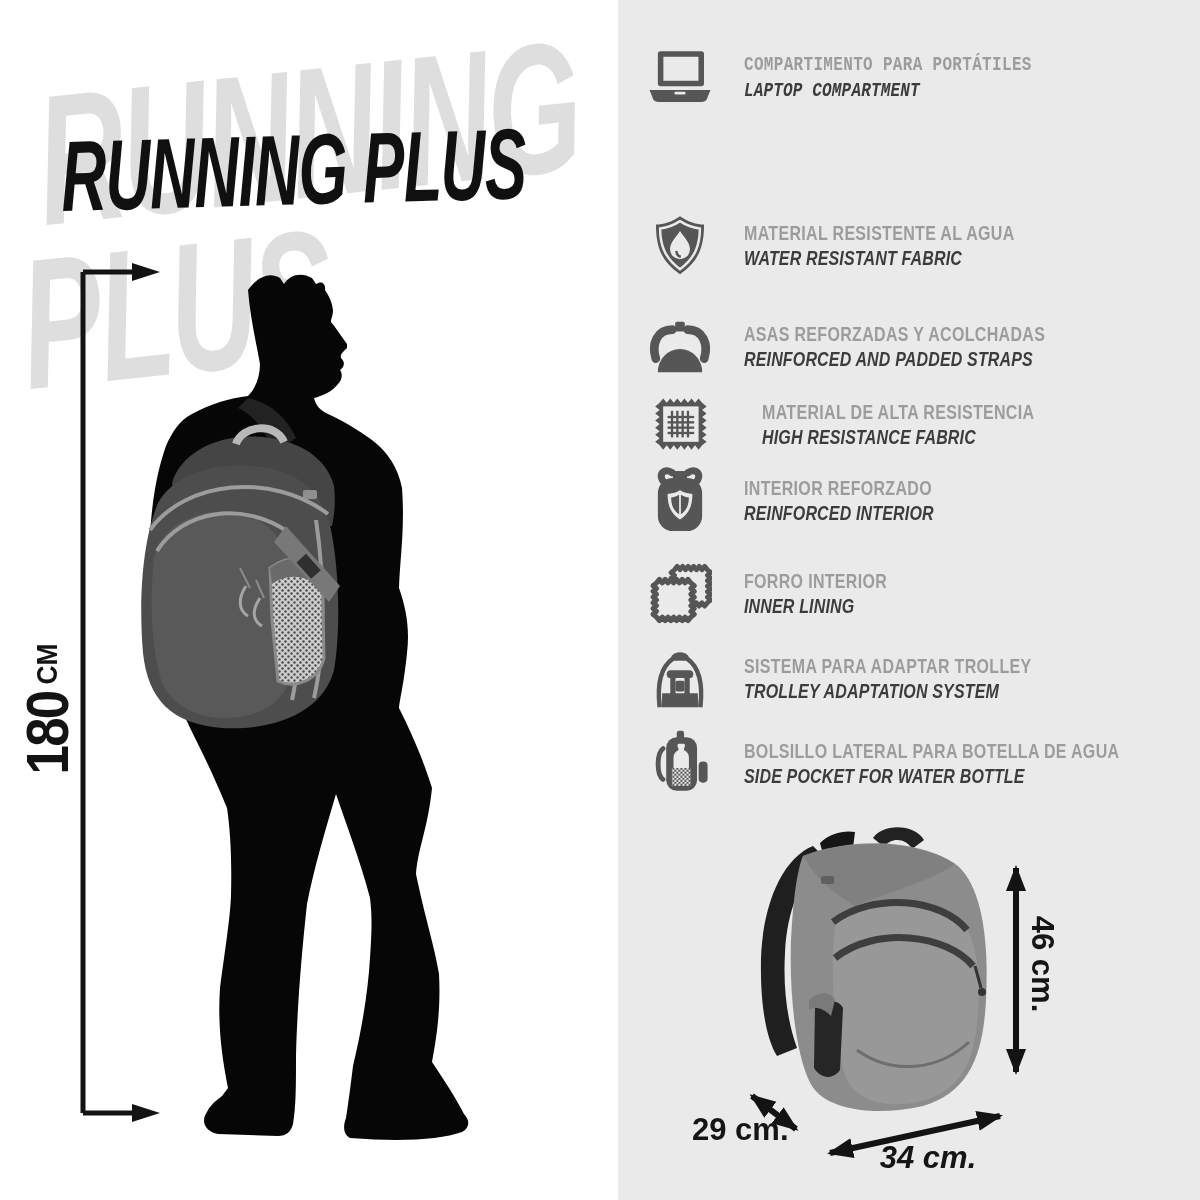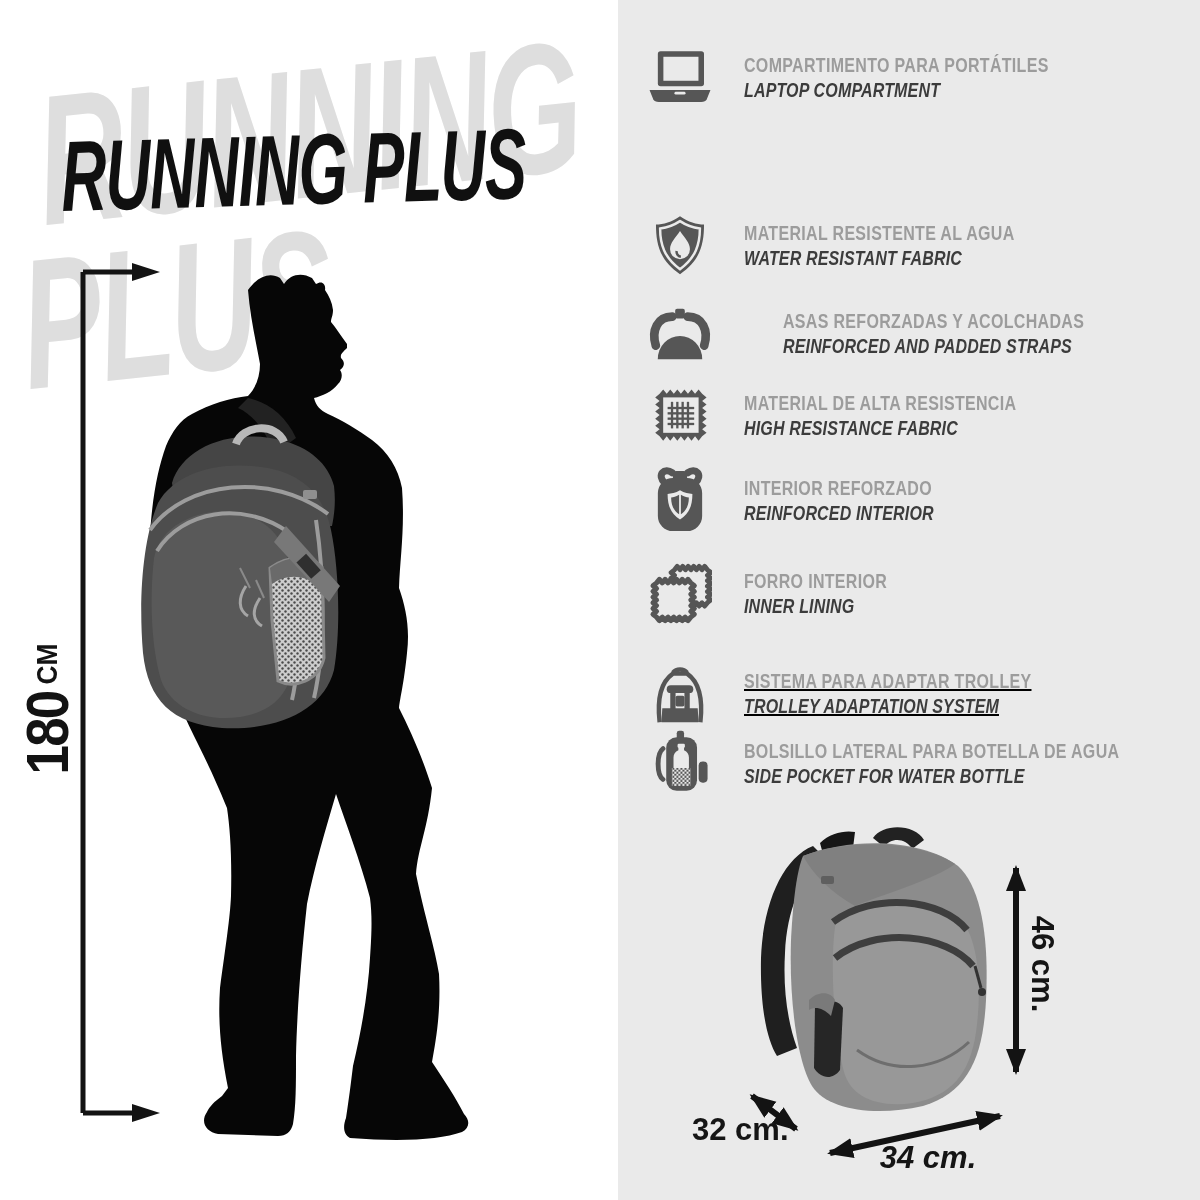--- a/index.html
+++ b/index.html
@@ -152,21 +152,21 @@
       <g stroke="#8a8a8a" stroke-width="2">
         <line x1="130" y1="300" x2="140" y2="320"></line>
         <line x1="146" y1="312" x2="154" y2="330"></line>
       </g>
     </g>
   </svg>
 </div>
 
 <div class="right-panel">
 
-  <div class="feature-row" style="top:32px;">
+  <div class="feature-row" style="top:32px;font-family:Liberation Mono, monospace;">
     <div class="feature-icon">
       <svg width="72" height="62" viewBox="0 0 78 62">
         <rect x="15" y="2" width="50" height="38" rx="3" fill="#565656"></rect>
         <rect x="21" y="8" width="38" height="26" fill="#eaeaea"></rect>
         <path d="M6,44 L72,44 L68,54 C67,56 65,57 62,57 L16,57 C13,57 11,56 10,54 Z" fill="#565656"></path>
         <rect x="33" y="46" width="12" height="3" rx="1.5" fill="#eaeaea"></rect>
       </svg>
     </div>
     <div class="feature-text">
       <div class="line-es"><span>COMPARTIMENTO PARA PORTÁTILES</span> <span class="note-inline"></span></div>
@@ -183,36 +183,36 @@
         <path d="M35,20 C41,29 47,34 47,42 A12,12 0 1,1 23,42 C23,34 29,29 35,20 Z" fill="#eaeaea"></path>
         <path d="M31,44 A6,6 0 0,0 36,51" stroke="#565656" stroke-width="3" fill="none"></path>
       </svg>
     </div>
     <div class="feature-text">
       <div class="line-es"><span>MATERIAL RESISTENTE AL AGUA</span> <span class="note-inline"></span></div>
       <div class="line-en">WATER RESISTANT FABRIC</div>
     </div>
   </div>
 
-  <div class="feature-row" style="top:288px;gap:39px;">
+  <div class="feature-row" style="top:301px;">
     <div class="feature-icon">
       <svg width="68" height="58" viewBox="0 0 70 60">
         <rect x="30" y="4" width="10" height="10" rx="2" fill="#565656"></rect>
         <path d="M27,12 C12,12 5,26 10,42" stroke="#565656" stroke-width="9" fill="none" stroke-linecap="round"></path>
         <path d="M43,12 C58,12 65,26 60,42" stroke="#565656" stroke-width="9" fill="none" stroke-linecap="round"></path>
         <path d="M12,56 A23,24 0 0,1 58,56 Z" fill="#565656"></path>
       </svg>
     </div>
     <div class="feature-text">
       <div class="line-es"><span>ASAS REFORZADAS Y ACOLCHADAS</span> <span class="note-inline"></span></div>
       <div class="line-en">REINFORCED AND PADDED STRAPS</div>
     </div>
   </div>
 
-  <div class="feature-row" style="top:370px;">
+  <div class="feature-row" style="top:379px;gap:18px;">
     <div class="feature-icon">
       <svg width="62" height="62" viewBox="0 0 70 70">
         <path fill="#565656" d="M12,10 L16,5 L20,10 L24,5 L28,10 L32,5 L36,10 L40,5 L44,10 L48,5 L52,10 L56,5 L60,10
           L65,14 L60,18 L65,22 L60,26 L65,30 L60,34 L65,38 L60,42 L65,46 L60,50 L65,54 L60,58
           L56,63 L52,58 L48,63 L44,58 L40,63 L36,58 L32,63 L28,58 L24,63 L20,58 L16,63 L12,58
           L7,54 L12,50 L7,46 L12,42 L7,38 L12,34 L7,30 L12,26 L7,22 L12,18 L7,14 Z"></path>
         <rect x="16" y="14" width="40" height="40" fill="#eaeaea"></rect>
         <g stroke="#565656" stroke-width="2.6">
           <line x1="26" y1="19" x2="26" y2="49"></line>
           <line x1="32" y1="19" x2="32" y2="49"></line>
@@ -265,21 +265,21 @@
         <path d="M34,33 C30,35 28,36 25,36 C25,45 28,51 34,55 Z" fill="#565656"></path>
         <path d="M36,33 L36,55 C42,51 45,45 45,36 C42,36 40,35 36,33 Z" fill="#565656"></path>
       </svg>
     </div>
     <div class="feature-text">
       <div class="line-es"><span>INTERIOR REFORZADO</span> <span class="note-inline"></span></div>
       <div class="line-en">REINFORCED INTERIOR</div>
     </div>
   </div>
 
-  <div class="feature-row" style="top:648px;text-decoration:underline;">
+  <div class="feature-row" style="top:633px;">
     <div class="feature-icon">
       <svg width="62" height="66" viewBox="0 0 70 72">
         <path d="M27,12 A10,9 0 0,1 43,12" stroke="#565656" stroke-width="5" fill="none"></path>
         <path d="M12,68 C9,42 14,22 27,13 L43,13 C56,22 61,42 58,68" stroke="#565656" stroke-width="5" fill="none"></path>
         <rect x="20" y="26" width="30" height="9" rx="4.5" fill="#565656"></rect>
         <rect x="24" y="32" width="6" height="22" fill="#565656"></rect>
         <rect x="40" y="32" width="6" height="22" fill="#565656"></rect>
         <rect x="30" y="38" width="10" height="12" rx="2" fill="#565656"></rect>
         <path d="M15,52 L55,52 L56,68 L14,68 Z" fill="#565656"></path>
       </svg>
@@ -340,14 +340,14 @@
     </defs>
     <g stroke="#131313" stroke-width="6" fill="none">
       <line x1="326" y1="38" x2="326" y2="242" marker-start="url(#ah)" marker-end="url(#ah)"></line>
       <line x1="62" y1="266" x2="106" y2="299" marker-start="url(#ah)" marker-end="url(#ah)"></line>
       <line x1="140" y1="323" x2="310" y2="286" marker-start="url(#ah)" marker-end="url(#ah)"></line>
     </g>
   </svg>
 </div>
 
 <div class="dim-label dim-46">46 cm.</div>
-<div class="dim-label dim-21">32 cm.</div>
+<div class="dim-label dim-21">29 cm.</div>
 <div class="dim-label dim-34">34 cm.</div>
 
 </body></html>

